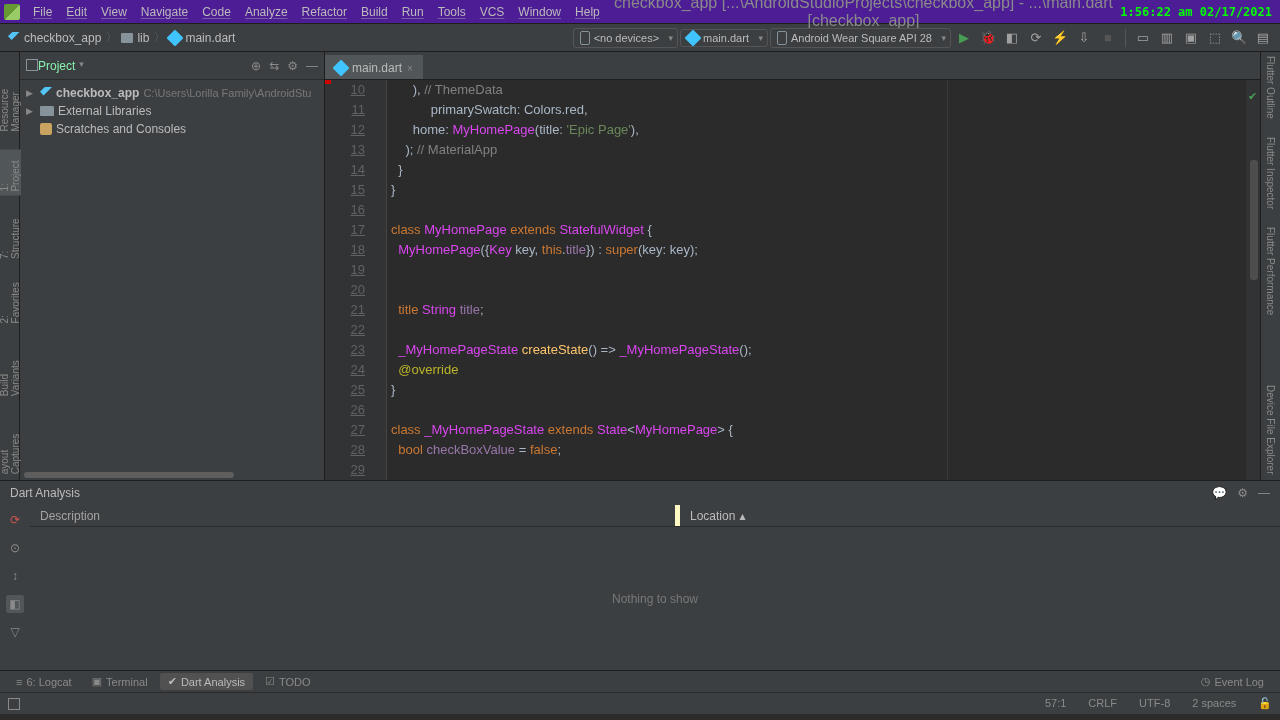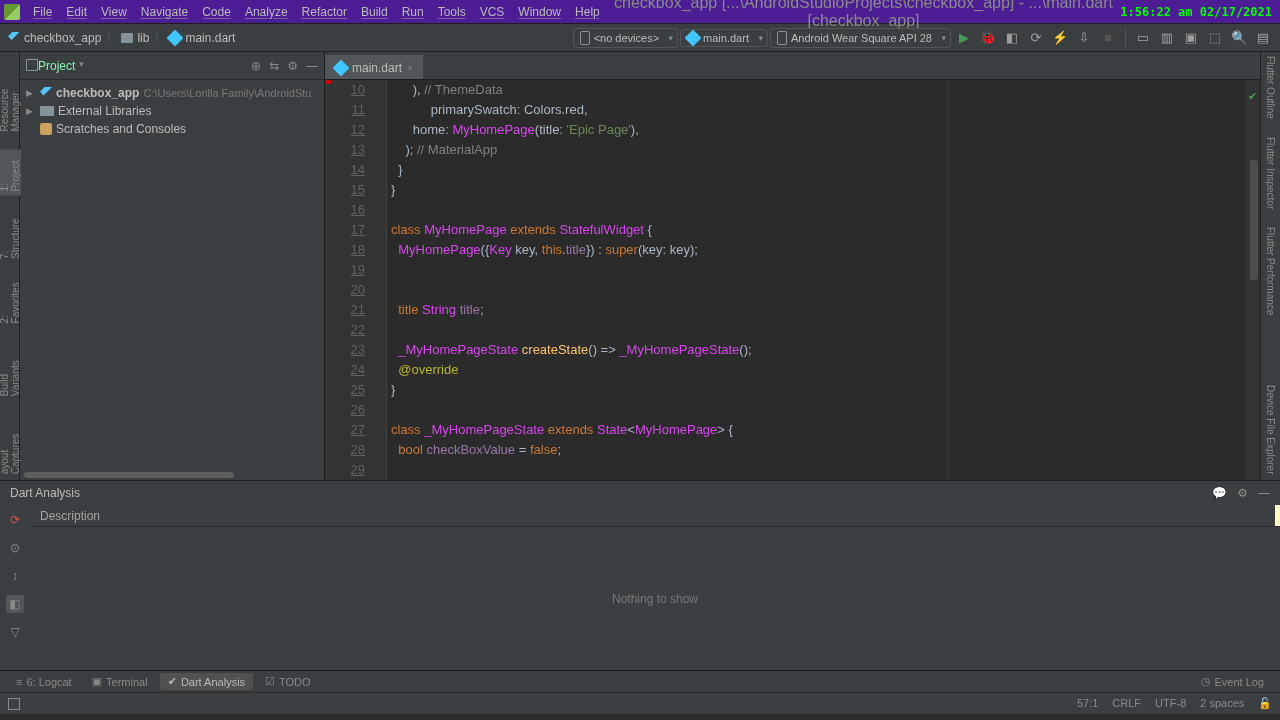--- a/index.html
+++ b/index.html
@@ -92,21 +92,21 @@
 .col-desc { flex: 1; padding: 4px 10px; color: #a3a3a3; border-right: 5px solid #fef9c3; }
 .col-loc { width: 600px; padding: 4px 10px; color: #bbbbbb; display: flex; align-items: center; gap: 4px; }
 .analysis-empty { flex: 1; display: flex; align-items: center; justify-content: center; color: #787878; }
 
 
 .bottom-tools { height: 22px; background: #3c3f41; display: flex; align-items: center; padding: 0 8px; border-top: 1px solid #1e1e1e; gap: 4px; }
 .bt-tab { padding: 2px 8px; color: #8a8a8a; display: flex; align-items: center; gap: 4px; font-size: 11px; cursor: pointer; }
 .bt-tab.active { background: #515151; color: #bbbbbb; border-radius: 2px; }
 .bt-right { margin-left: auto; display: flex; align-items: center; gap: 6px; }
 .statusbar { height: 22px; background: #3c3f41; display: flex; align-items: center; padding: 0 8px; border-top: 1px solid #2b2b2b; font-size: 11px; color: #8a8a8a; }
-.statusbar-right { margin-left: auto; display: flex; gap: 14px; }
+.statusbar-right { margin-left: auto; display: flex; gap: 22px; }
 .sq { width: 12px; height: 12px; border: 1px solid #8a8a8a; }
 </style>
 </head>
 <body>
 
 <div class="menubar">
   <div class="menubar-left">
     <div class="logo-as"></div>
     <div id="menu-items" style="display: flex;">
         <span class="menu-item">File</span>
@@ -305,20 +305,24 @@
     <div class="analysis-toolbar">
       <div class="at-btn red">⟳</div>
       <div class="at-btn">⊙</div>
       <div class="at-btn">↕</div>
       <div class="at-btn sel">◧</div>
       <div class="at-btn">▽</div>
     </div>
     <div class="analysis-table">
       <div class="analysis-cols">
         <div class="col-desc">Description</div>
+        <div class="col-loc">
+            <span>Location</span>
+            <span>▴</span>
+          </div>
       </div>
       <div class="analysis-empty">Nothing to show</div>
     </div>
   </div>
 </div>
 
 <div class="bottom-tools">
   <div class="bt-tab">≡ <span>6: Logcat</span></div>
   <div class="bt-tab">▣ <span>Terminal</span></div>
   <div class="bt-tab active">✔ <span>Dart Analysis</span></div>

